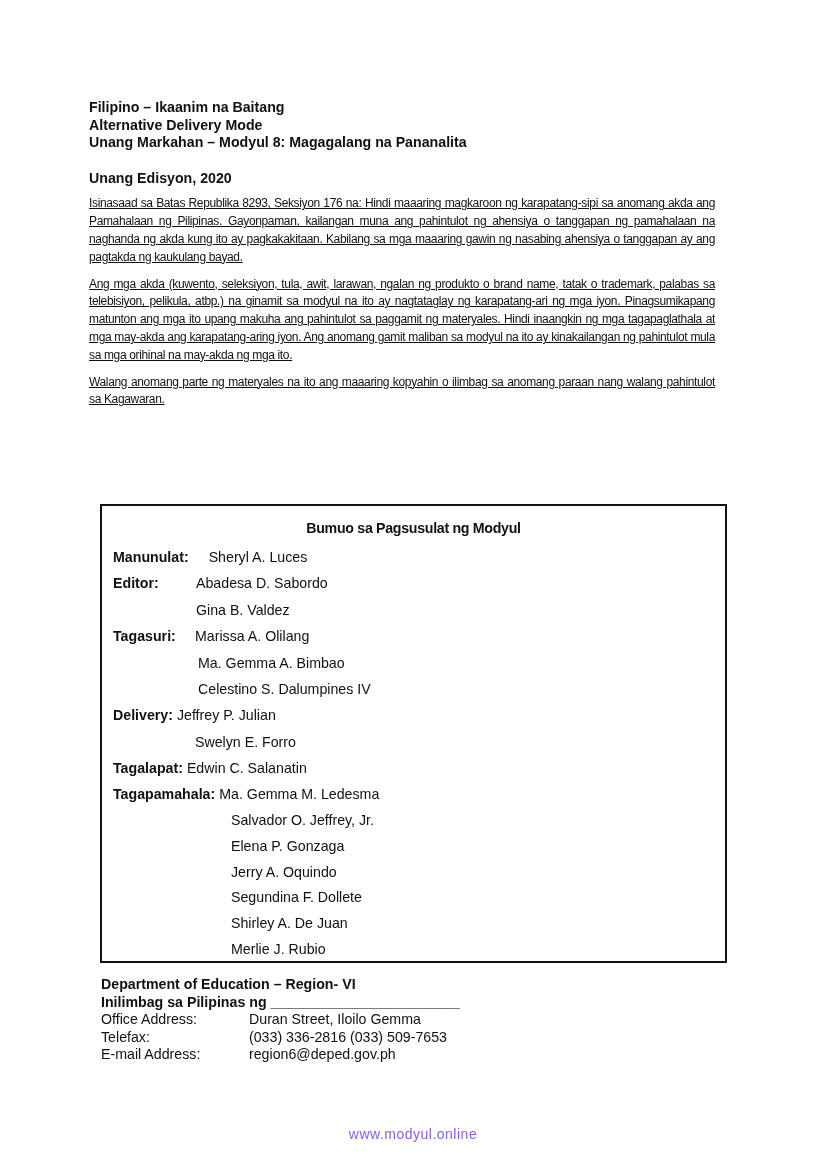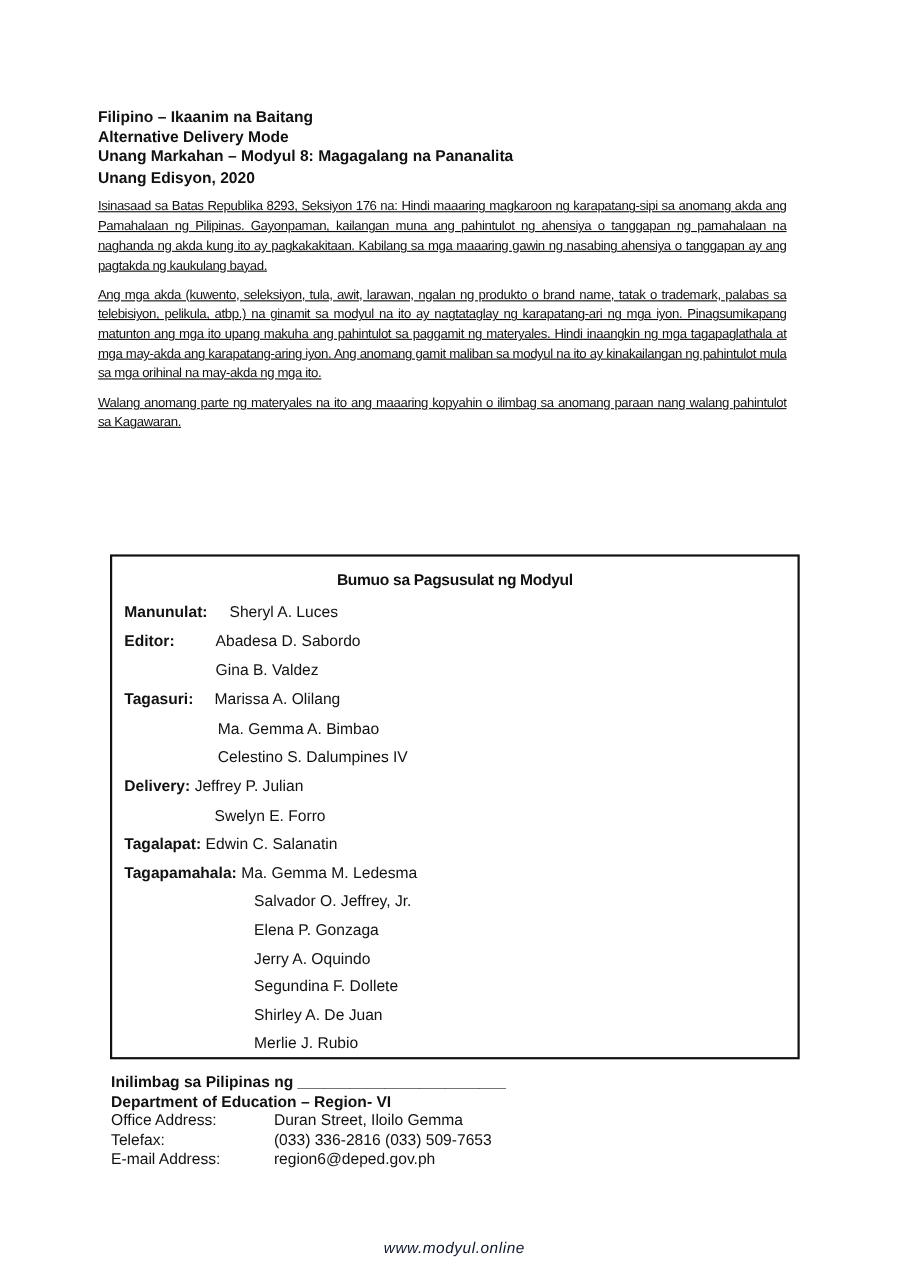--- a/index.html
+++ b/index.html
@@ -1,37 +1,37 @@
 <!DOCTYPE html>
 <html><head>
 <meta charset="utf-8">
 <style>
   html, body { margin: 0; padding: 0; background: #ffffff; }
   body { width: 826px; height: 1169px; position: relative; overflow: hidden;
          font-family: "Liberation Sans", sans-serif; color: #111; }
   .page { position: absolute; left: 89px; top: 99px; width: 626px; }
   .hdr { font-weight: bold; font-size: 14.2px; line-height: 17.6px; margin: 0; }
-  .hdr.last { margin-top: 2px; }
+  .hdr.last { margin-top: 18px; }
   .para { font-family: "Liberation Sans", sans-serif; font-size: 12px; line-height: 17.8px;
           text-align: justify; margin: 9px 0 0 0; letter-spacing: -0.35px; word-spacing: 0px; text-decoration: underline; }
   .para.first { margin-top: 8px; }
   .pub { font-size: 14.2px; line-height: 17.8px; margin-top: 9px; letter-spacing: -0.35px; }
   .pub div { margin: 0; }
   .box { position: absolute; left: 100px; top: 504px; width: 623px; height: 455px;
          border: 2px solid #111; border-right-width: 2.5px; border-bottom-width: 2.5px; }
   .box-title { position: absolute; left: 0; right: 0; top: 14px; text-align: center;
                font-weight: bold; font-size: 14.2px; letter-spacing: -0.3px; }
   .row { position: absolute; left: 11px; font-size: 14.2px; height: 18px; line-height: 18px; white-space: nowrap; }
   .row .lbl { font-weight: bold; }
   .foot { position: absolute; left: 101px; top: 976px; font-size: 14.2px; line-height: 17.6px; }
   .foot .b { font-weight: bold; }
   .foot .kv { display: flex; }
   .foot .k { width: 148px; }
   .watermark { position: absolute; left: 0; right: 0; top: 1126px; text-align: center;
-               font-size: 14px; color: #0f172a; letter-spacing: 0.5px; font-style: italic; }
+               font-size: 14px; color: #8b5cf6; letter-spacing: 0.5px; }
 </style>
 </head>
 <body>
 
 <div class="page">
   <div class="hdr">Filipino – Ikaanim na Baitang</div>
   <div class="hdr">Alternative Delivery Mode</div>
   <div class="hdr">Unang Markahan – Modyul 8: Magagalang na Pananalita</div>
   <div class="hdr last">Unang Edisyon, 2020</div>
 
@@ -77,22 +77,22 @@
       <div class="row" style="top: 408px;">
         <span style="position: absolute; left: 118px;">Shirley A. De Juan</span>
       </div>
       <div class="row" style="top: 434px;">
         <span style="position: absolute; left: 118px;">Merlie J. Rubio</span>
       </div>
     </div>
 </div>
 
 <div class="foot">
+  <div class="b">Department of Education – Region- VI</div>
   <div class="b">Inilimbag sa Pilipinas ng ________________________</div>
-  <div class="b">Department of Education – Region- VI</div>
   <div class="kv">
     <span class="k">Office Address:</span>
     <span>Duran Street, Iloilo Gemma</span>
   </div>
   <div class="kv">
     <span class="k">Telefax:</span>
     <span>(033) 336-2816 (033) 509-7653</span>
   </div>
   <div class="kv">
     <span class="k">E-mail Address:</span>

